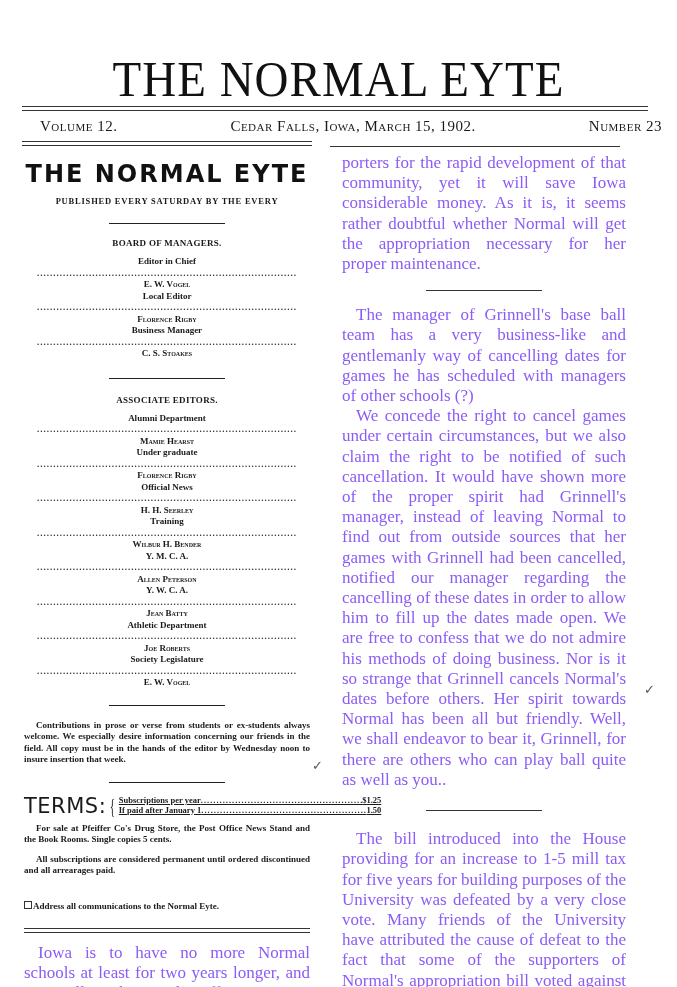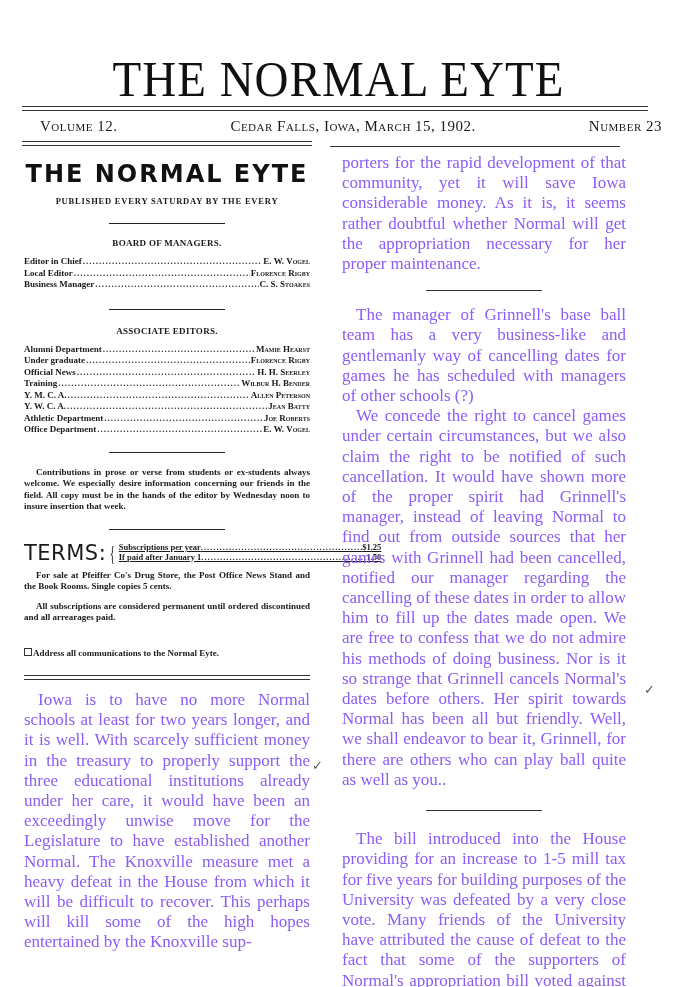--- a/index.html
+++ b/index.html
@@ -42,21 +42,21 @@
   .staff-title {
     text-align: center; font-family: "DejaVu Sans", sans-serif;
     font-size: 19px; letter-spacing: 1px; font-weight: normal;
     line-height: 22px; margin-top: 4px;
   }
   .sub-head {
     text-align: center; font-weight: bold; font-size: 9px;
     letter-spacing: 0.3px; margin: 6px 0 8px;
   }
   .staff-list { font-size: 9px; font-weight: bold; line-height: 11.5px; }
-  .staff-row { display: flex; align-items: center; }
+  .staff-row { display: flex; align-items: center; flex-direction: column; }
   .staff-row .role { white-space: nowrap; }
   .staff-row .dots {
     flex: 1; overflow: hidden; white-space: nowrap; color: #333;
     margin: 0 1px; letter-spacing: 1px;
   }
   .staff-row .dots::before { content: "................................................................................"; }
   .staff-row .name { white-space: nowrap; font-variant: small-caps; }
   .small-para {
     font-size: 9px; font-weight: bold; line-height: 11.5px;
     text-align: justify; margin: 0; text-indent: 12px;
@@ -162,21 +162,21 @@
         <span class="role">Y. W. C. A.</span>
         <span class="dots"></span>
         <span class="name">Jean Batty</span>
       </div>
     <div class="staff-row">
         <span class="role">Athletic Department</span>
         <span class="dots"></span>
         <span class="name">Joe Roberts</span>
       </div>
     <div class="staff-row">
-        <span class="role">Office Department</span>
+        <span class="role">Society Legislature</span>
         <span class="dots"></span>
         <span class="name">E. W. Vogel</span>
       </div>
   </div>
 
   <div class="short-rule" style="margin:16px auto 14px;"></div>
 
   <p class="small-para">Contributions in prose or verse from students or ex-students always welcome. We especially desire information concerning our friends in the field. All copy must be in the hands of the editor by Wednesday noon to insure insertion that week.</p>
 
   <div class="short-rule" style="margin:16px auto 12px;"></div>

